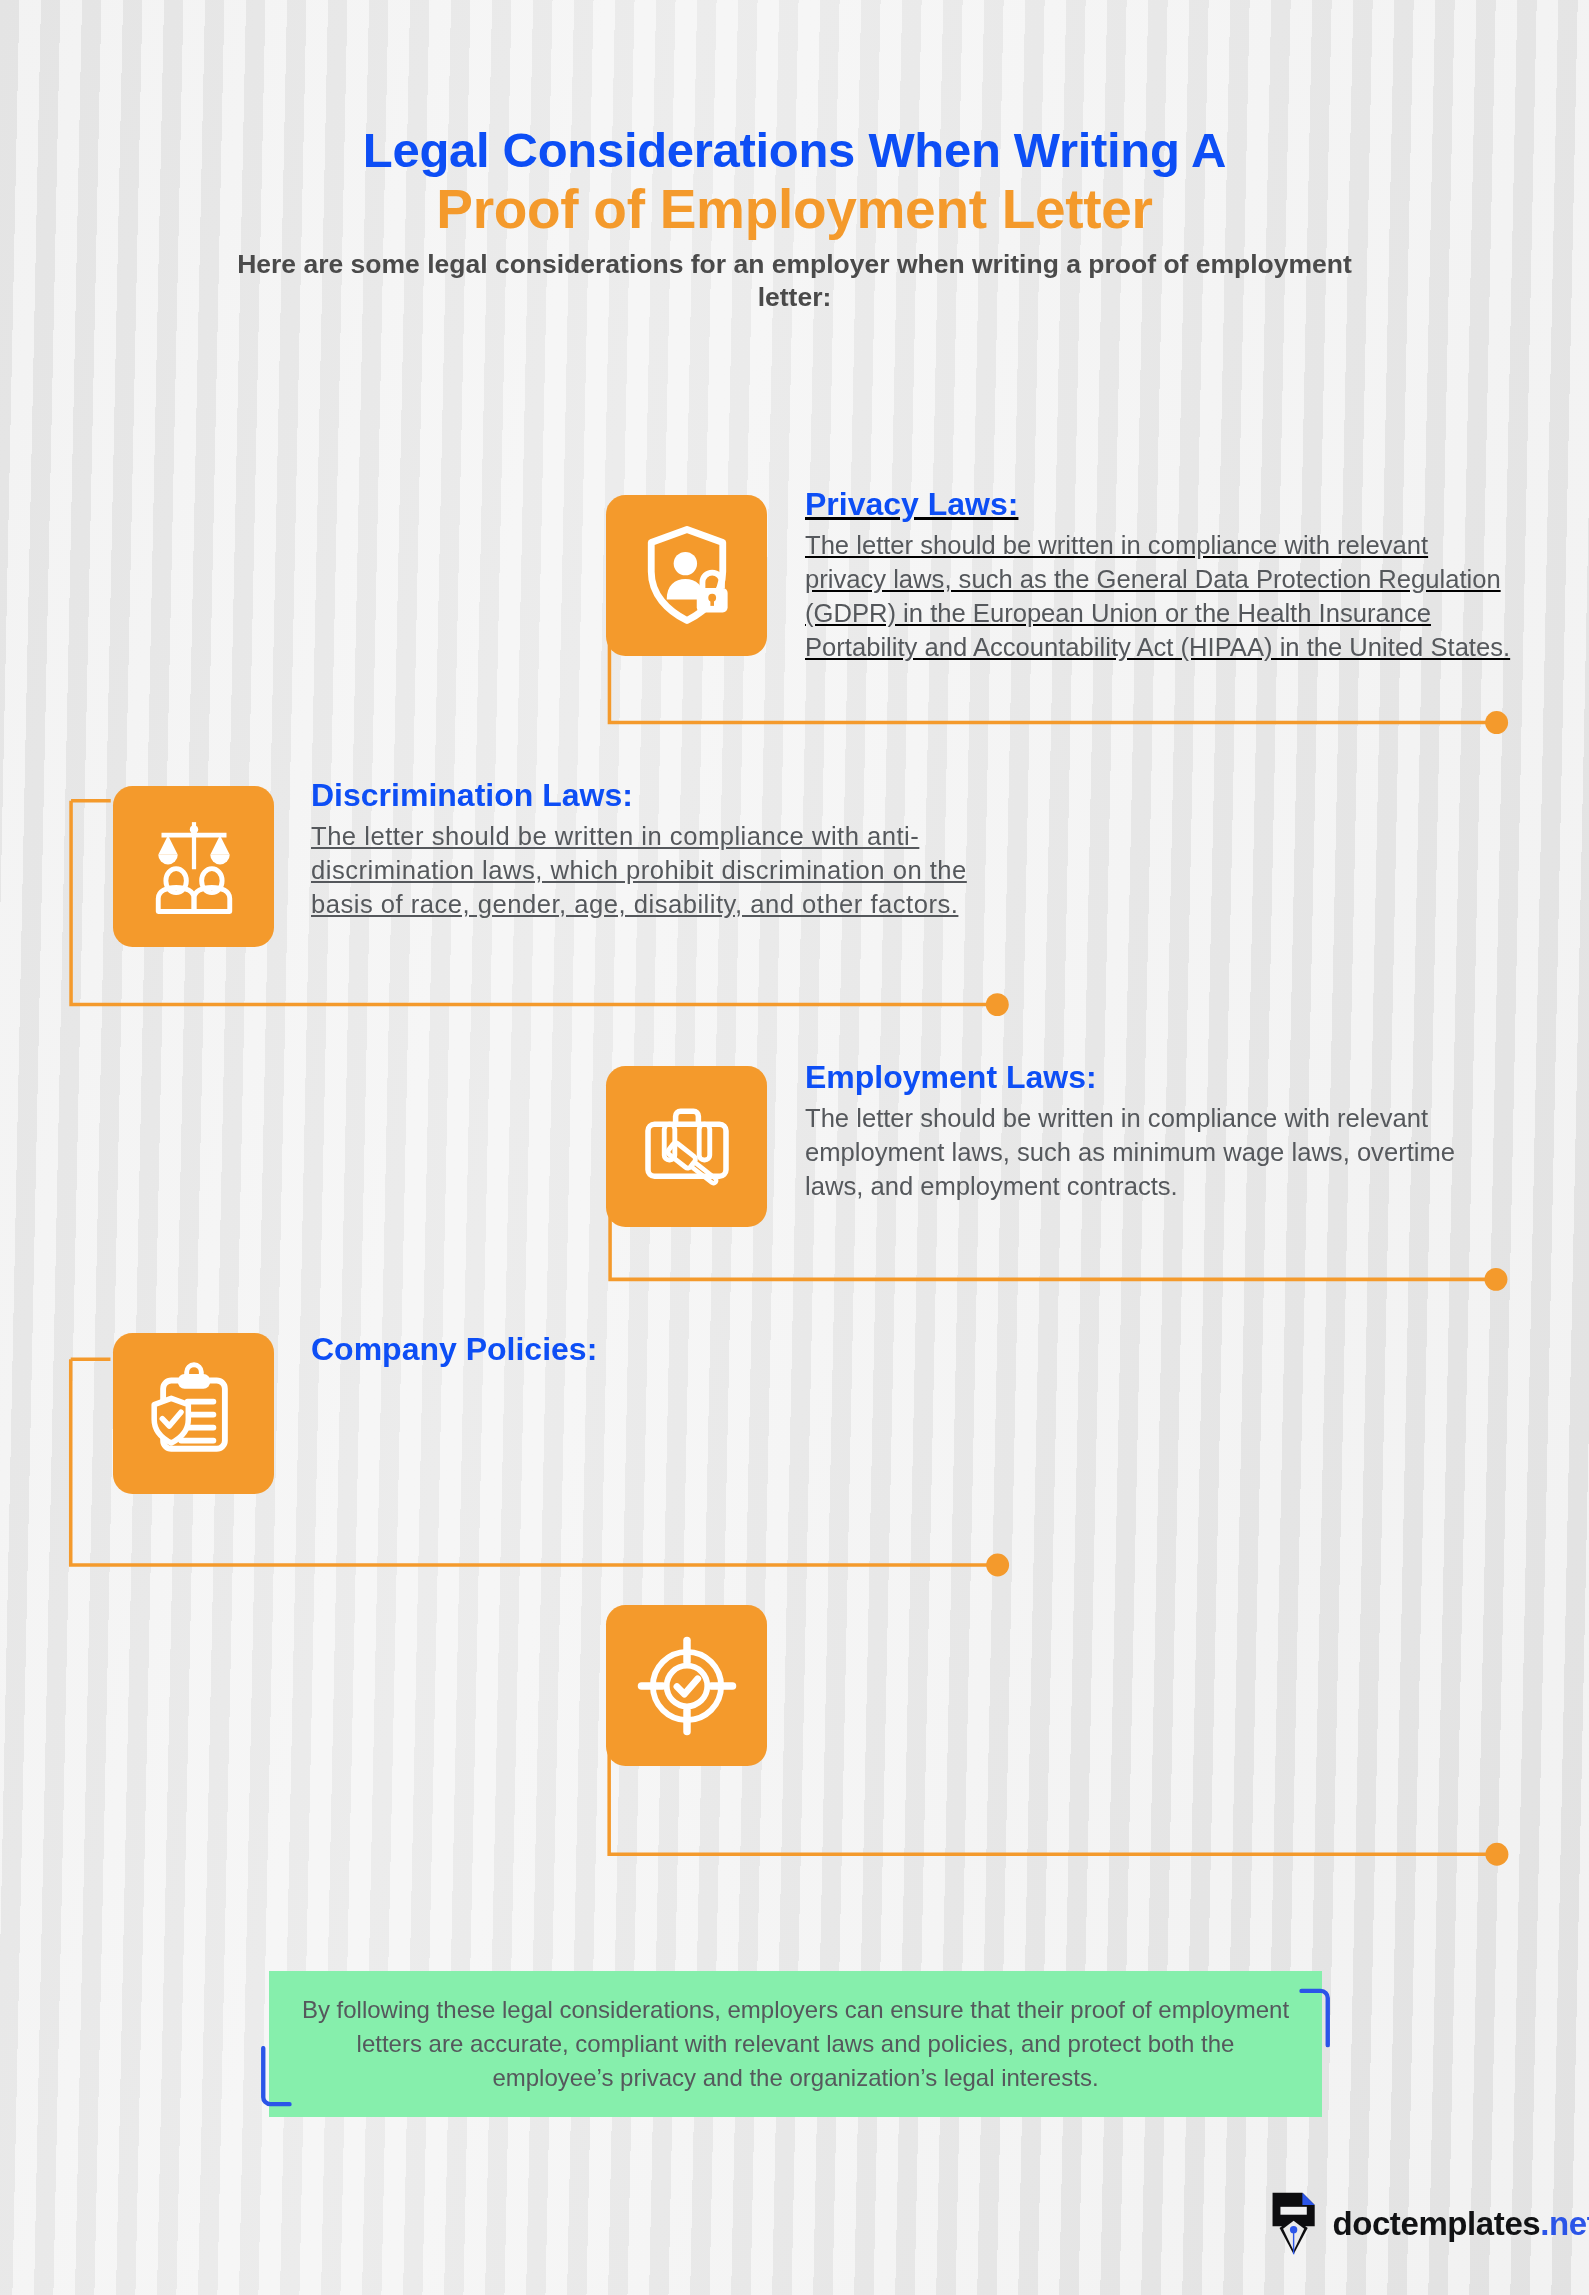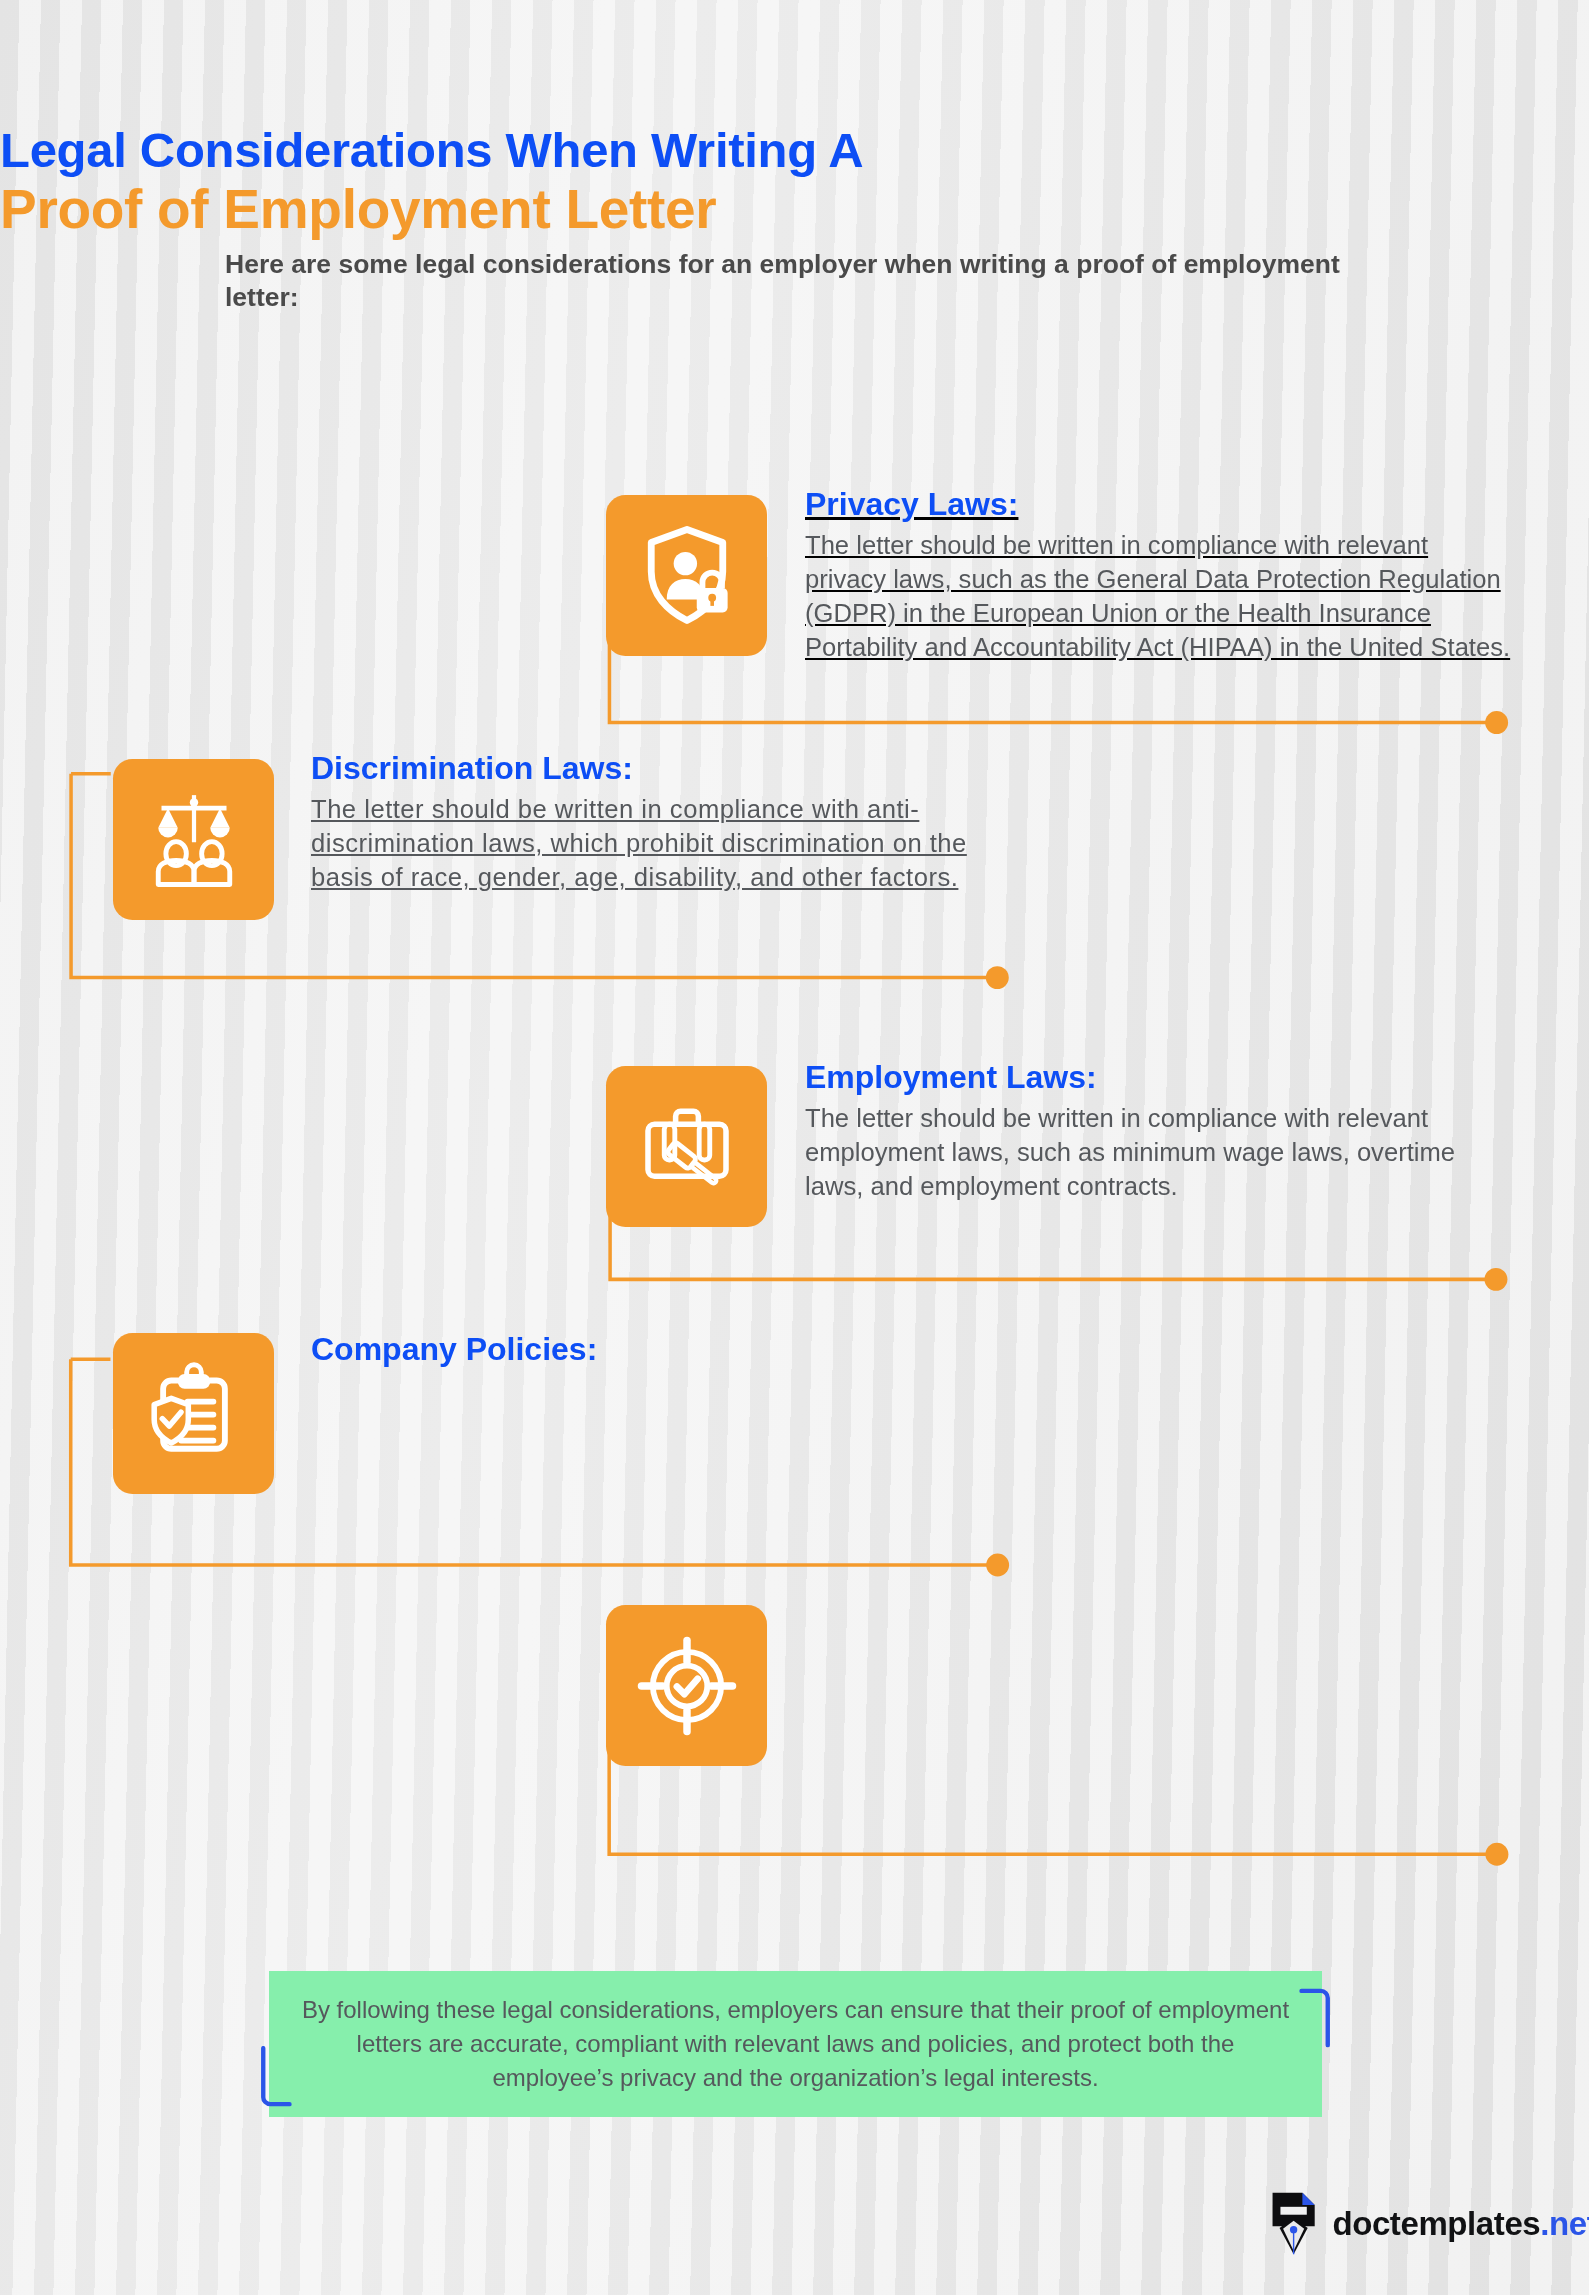--- a/index.html
+++ b/index.html
@@ -18,21 +18,21 @@
         rgba(255,255,255,0.00) 0px,
         rgba(255,255,255,0.00) 19.4px,
         rgba(255,255,255,0.55) 19.4px,
         rgba(255,255,255,0.55) 41px),
       linear-gradient(100deg,#e4e4e4 0%,#ececec 35%,#e6e6e6 70%,#e2e2e2 100%);
     z-index:0;
   }
   #page{ position:absolute; inset:0; z-index:2; }
 
   
-  .header{ position:absolute; left:0; right:0; top:124px; text-align:left; }
+  .header{ position:absolute; left:0; right:0; top:124px; text-align:center; }
   .title-l1{
     font-size:49px; font-weight:800; color:#0d4ef5;
     letter-spacing:-0.3px; line-height:1.08;
   }
   .title-l2{
     font-size:55px; font-weight:800; color:#f49a2c;
     letter-spacing:-0.3px; line-height:1.12; margin-top:1.8px;
   }
   .subtitle{
     margin:8px auto 0; width:1139px;
@@ -108,21 +108,21 @@
         <circle cx="47.5" cy="46" r="2.4" fill="#f49a2c"></circle>
         <rect x="46.4" y="46" width="2.2" height="5" fill="#f49a2c"></rect>
       </svg>
     </div>
     <div class="card-body" style="left:240px; top:0px; width:706px;text-decoration:underline;">
       <div class="card-title">Privacy Laws:</div>
       <div class="card-text">The letter should be written in compliance with relevant privacy laws, such as the General Data Protection Regulation (GDPR) in the European Union or the Health Insurance Portability and Accountability Act (HIPAA) in the United States.</div>
     </div>
   </div>
 
-  <div class="card" style="left:66px; top:750px; width:954px; height:247px;">
+  <div class="card" style="left:66px; top:777px; width:954px; height:247px;">
     <svg class="connector" width="954" height="247" viewBox="0 0 1080 280" fill="none">
       <path d="M5 27 H50 M5 27 V258 H1048" stroke="#f49a2c" stroke-width="4"></path>
       <circle cx="1055" cy="258" r="13" fill="#f49a2c"></circle>
     </svg>
     <div class="icon-box" style="left:47px; top:8.8px;">
       <svg viewBox="0 0 64 64">
         <path d="M32 5 V34" stroke="#fff" stroke-width="2.6"></path>
         <path d="M12 13 H52" stroke="#fff" stroke-width="3"></path>
         <circle cx="32" cy="9.5" r="2.6" fill="#fff"></circle>
         <path d="M16 13 L10 25 H22 Z" fill="#fff"></path>

